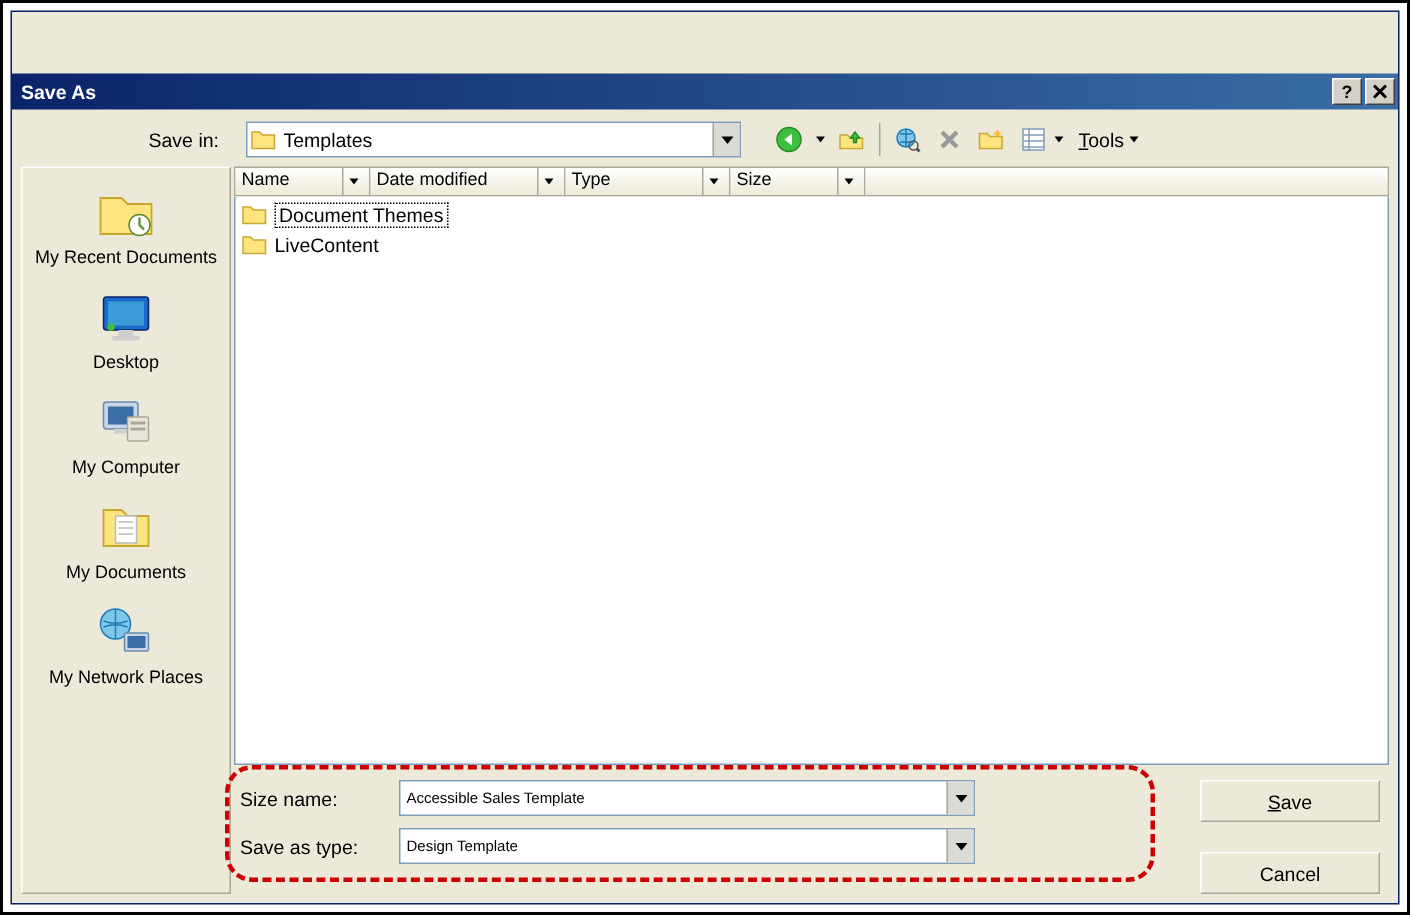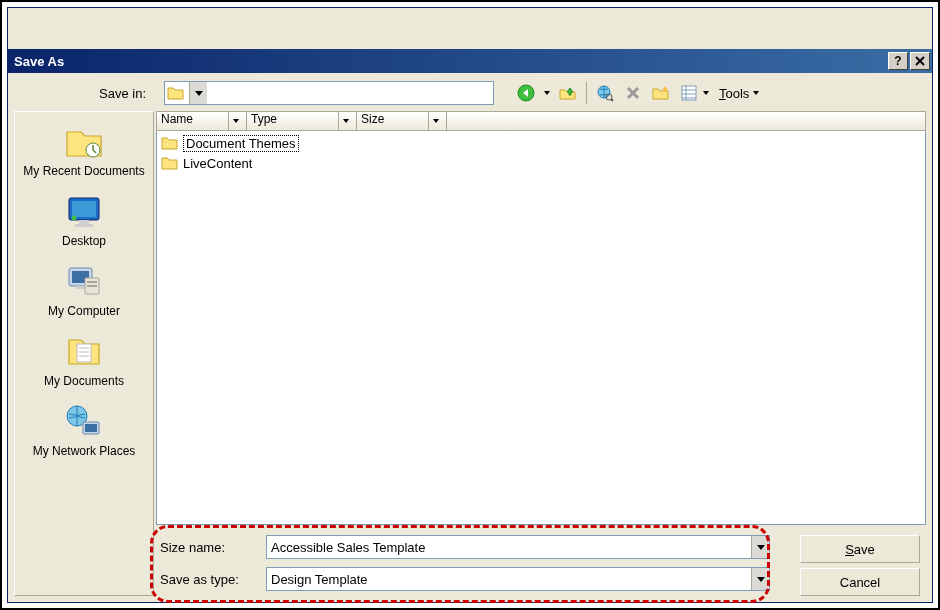--- a/index.html
+++ b/index.html
@@ -180,32 +180,32 @@
     width: 620px; height: 78px;
     border: 3px dashed #c00;
     border-radius: 18px;
     pointer-events:none;
   }
   .field-row {
     display:flex; align-items:center; gap: 6px;
   }
   .field-label { width: 100px; font-size:13px; }
   .field-combo {
-    width: 504px; height: 24px;
+    width: 384px; height: 24px;
     background:#fff;
     border:1px solid #7f9db9;
     display:flex; align-items:center;
     padding: 0 0 0 4px;
-    font-size:13px;
+    font-size:10px;
   }
   .field-combo .txt { flex:1; }
   .bottom-buttons {
     width: 150px;
     display:flex; flex-direction:column;
-    gap: 5px;
+    gap: 20px;
     padding: 6px 6px 0 6px;
     align-items:flex-end;
     justify-content:flex-start;
   }
   .btn {
     width: 120px; height: 28px;
     background:#ece9d8;
     border:1px solid #aca899;
     border-top-color:#fff; border-left-color:#fff;
     font-size:13px;
@@ -241,20 +241,21 @@
     </div>
 
     <div class="dialog-body">
 
       <div class="top-row">
         <div class="label-save-in">Save in:</div>
         <div class="save-in-combo">
           <svg class="folder-ico" viewBox="0 0 18 18">
               <path d="M1 4 h5 l2 2 h8 v9 h-15 z" fill="#fde47f" stroke="#caa62f"></path>
             </svg>
+          <span class="combo-text">Templates</span>
           <div class="combo-arrow">
               <div class="tri-down"></div>
             </div>
         </div>
 
         <div class="toolbar">
           <div class="tool-btn">
             <svg width="18" height="18">
                 <circle cx="9" cy="9" r="8" fill="#3fbf3f" stroke="#228b22"></circle>
                 <path d="M11 5 L6 9 L11 13 Z" fill="#fff"></path>
@@ -362,20 +363,26 @@
                 <rect x="22" y="24" width="12" height="8" fill="#3a6ea5"></rect>
               </svg>
             <span>My Network Places</span>
           </div>
         </div>
 
         <div class="file-area">
           <div class="columns-header">
             <div class="col-h" style="width:90px">
                 <span>Name</span>
+                <div class="dd">
+                  <div class="tri-down-sm"></div>
+                </div>
+              </div>
+            <div class="col-h" style="width:130px">
+                <span>Date modified</span>
                 <div class="dd">
                   <div class="tri-down-sm"></div>
                 </div>
               </div>
             <div class="col-h" style="width:110px">
                 <span>Type</span>
                 <div class="dd">
                   <div class="tri-down-sm"></div>
                 </div>
               </div>

